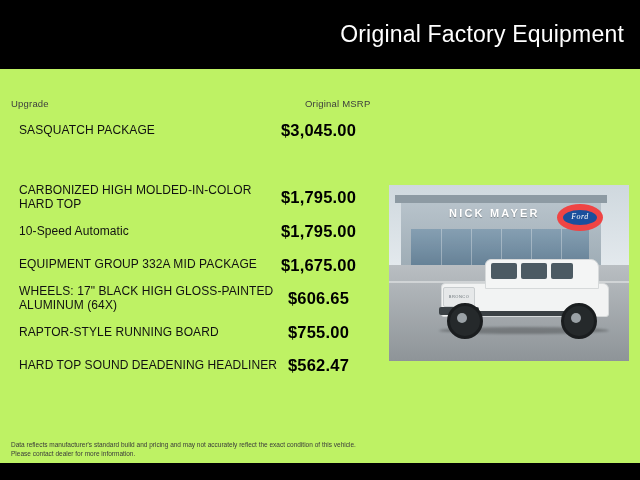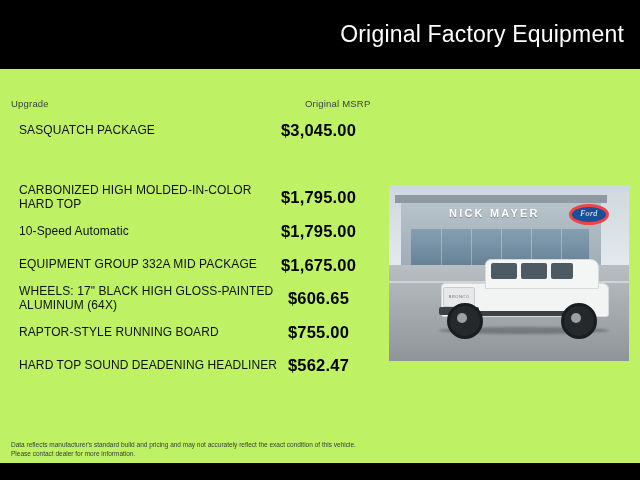--- a/index.html
+++ b/index.html
@@ -141,25 +141,25 @@
     left: 48px; top: 22px;
     font-size: 11px;
     letter-spacing: 2.2px;
     color: #ffffff;
     font-weight: bold;
     text-shadow: 0 1px 1px rgba(0,0,0,.3);
     margin-left: 12px;
   }
   .ph-oval {
     position: absolute;
-    right: 20px; top: 19px;
+    right: 26px; top: 19px;
     width: 34px; height: 15px;
     border-radius: 50%;
     background: #1b4f9c;
-    border: 3px solid #ef4444;
+    border: 6px solid #ef4444;
   }
   .ph-oval span {
     position: absolute;
     left: 0; right: 0; top: 2px;
     text-align: center;
     color: #ffffff;
     font-family: "Liberation Serif", serif;
     font-style: italic;
     font-size: 8px;
     letter-spacing: 0.5px;

